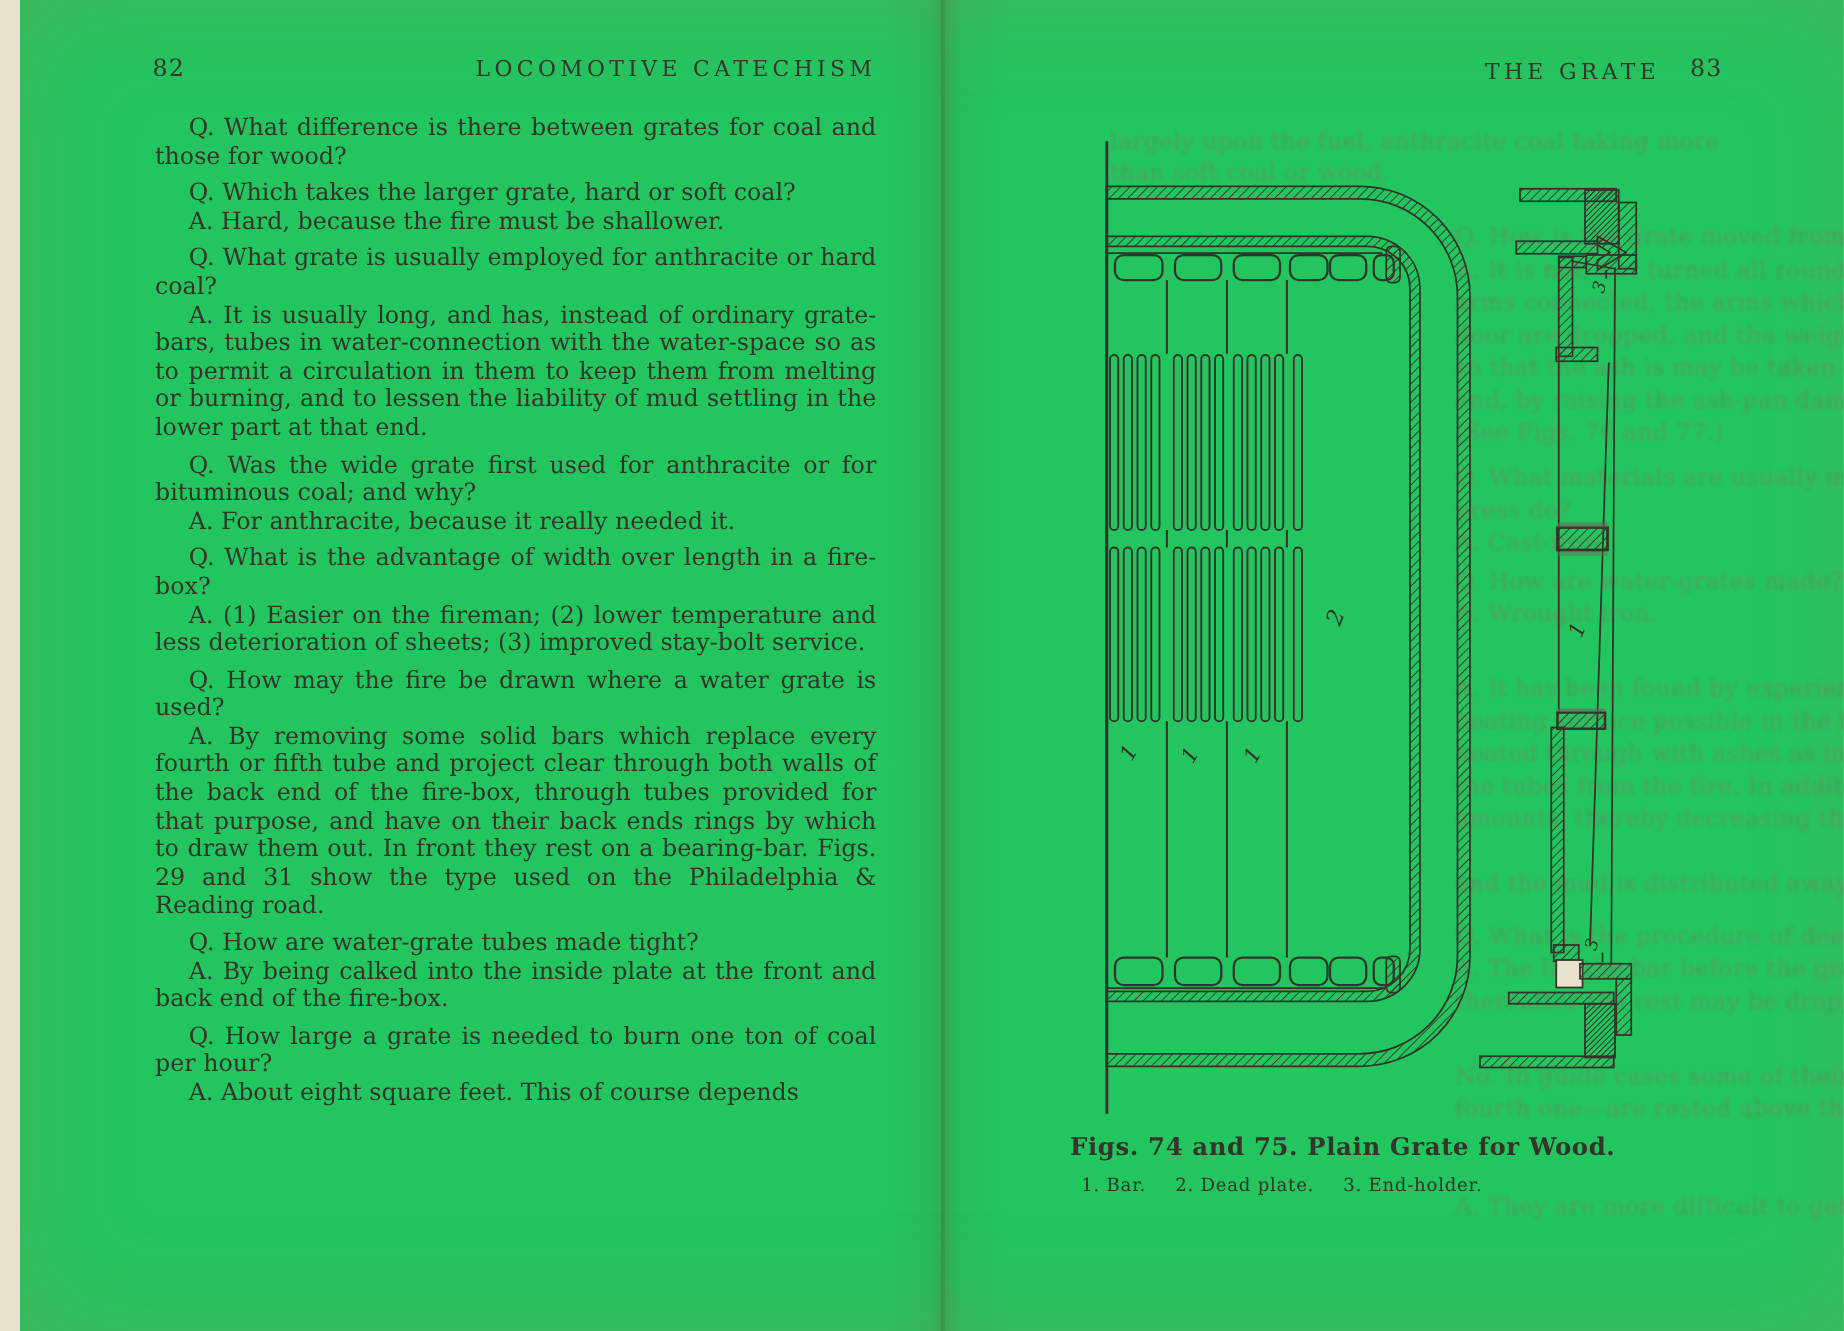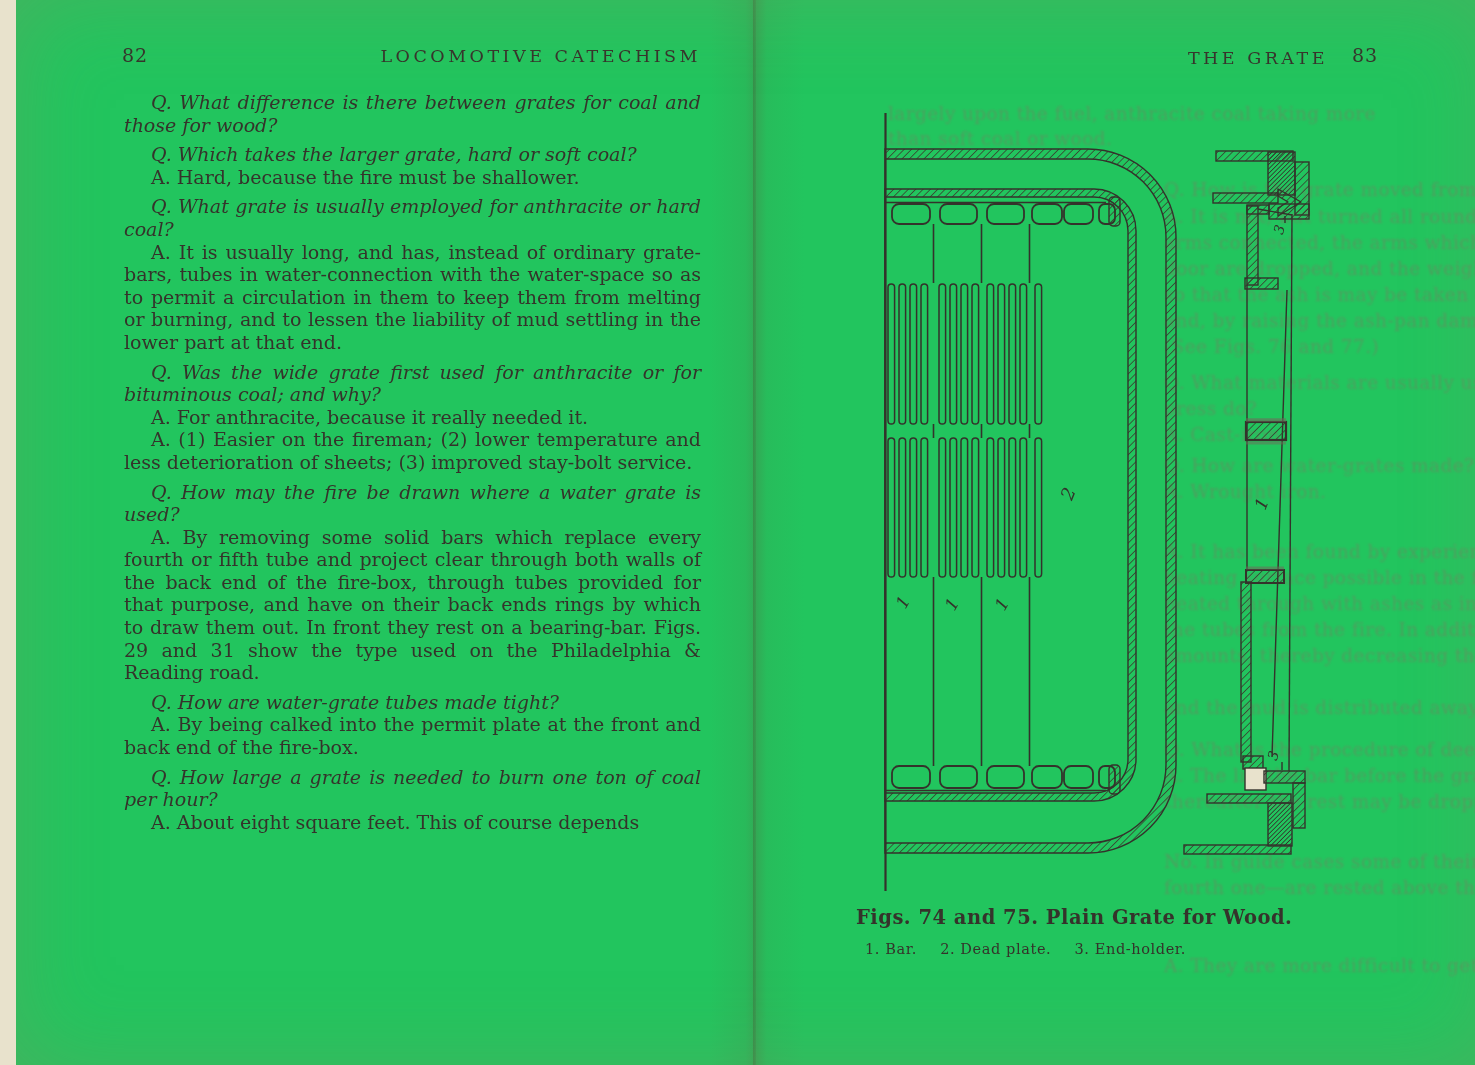--- a/index.html
+++ b/index.html
@@ -18,21 +18,21 @@
     background:linear-gradient(to right,rgba(70,62,40,.28),rgba(70,62,40,.12));}
 
   
   .pagenum{position:absolute;font-size:19px;letter-spacing:1px;}
   .runhead{position:absolute;text-align:right;font-size:17.5px;letter-spacing:3.5px;}
 
   
   .col{position:absolute;left:108px;top:84px;width:577px;
     font-size:19px;line-height:22.6px;text-align:justify;}
   .col p{margin:0;text-indent:27px;}
-  .col p.q{font-style:italic;margin-top:7px;}
+  .col p.q{margin-top:7px;}
 
   
   .caption{position:absolute;left:840px;top:906px;width:472px;text-align:left;
     font-weight:bold;font-size:19.5px;letter-spacing:.5px;}
   .legend{position:absolute;left:840px;top:941px;width:472px;text-align:left;
     font-size:14.5px;letter-spacing:.6px;}
   .legend span{margin:0 9px;}
 
   
   .ghost{position:absolute;font-size:18.5px;line-height:20px;white-space:nowrap;
@@ -54,25 +54,26 @@
     <div class="runhead" style="left:108px;top:46px;width:577px;">LOCOMOTIVE CATECHISM</div>
 
     <div class="col">
       <p class="q">Q. What difference is there between grates for coal and those for wood?</p>
       <p class="q">Q. Which takes the larger grate, hard or soft coal?</p>
       <p class="a">A. Hard, because the fire must be shallower.</p>
       <p class="q">Q. What grate is usually employed for anthracite or hard coal?</p>
       <p class="a">A. It is usually long, and has, instead of ordinary grate-bars, tubes in water-connection with the water-space so as to permit a circulation in them to keep them from melting or burning, and to lessen the liability of mud settling in the lower part at that end.</p>
       <p class="q">Q. Was the wide grate first used for anthracite or for bituminous coal; and why?</p>
       <p class="a">A. For anthracite, because it really needed it.</p>
+      <p class="q">Q. What is the advantage of width over length in a fire-box?</p>
       <p class="a">A. (1) Easier on the fireman; (2) lower temperature and less deterioration of sheets; (3) improved stay-bolt service.</p>
       <p class="q">Q. How may the fire be drawn where a water grate is used?</p>
       <p class="a">A. By removing some solid bars which replace every fourth or fifth tube and project clear through both walls of the back end of the fire-box, through tubes provided for that purpose, and have on their back ends rings by which to draw them out.  In front they rest on a bearing-bar.   Figs. 29 and 31 show the type used on the Philadelphia &amp; Reading road.</p>
       <p class="q">Q. How are water-grate tubes made tight?</p>
-      <p class="a">A. By being calked into the permit plate at the front and back end of the fire-box.</p>
+      <p class="a">A. By being calked into the inside plate at the front and back end of the fire-box.</p>
       <p class="q">Q. How large a grate is needed to burn one ton of coal per hour?</p>
       <p class="a">A. About eight square feet.  This of course depends</p>
     </div>
   </div>
 
   <div>
     <div class="runhead" style="left:840px;top:48px;width:472px;">THE GRATE</div>
     <div class="pagenum" style="left:1336px;top:44px;">83</div>
 
     <div class="ghost" style="left:872px;top:104px;width:580px;">largely upon the fuel, anthracite coal taking more</div>

